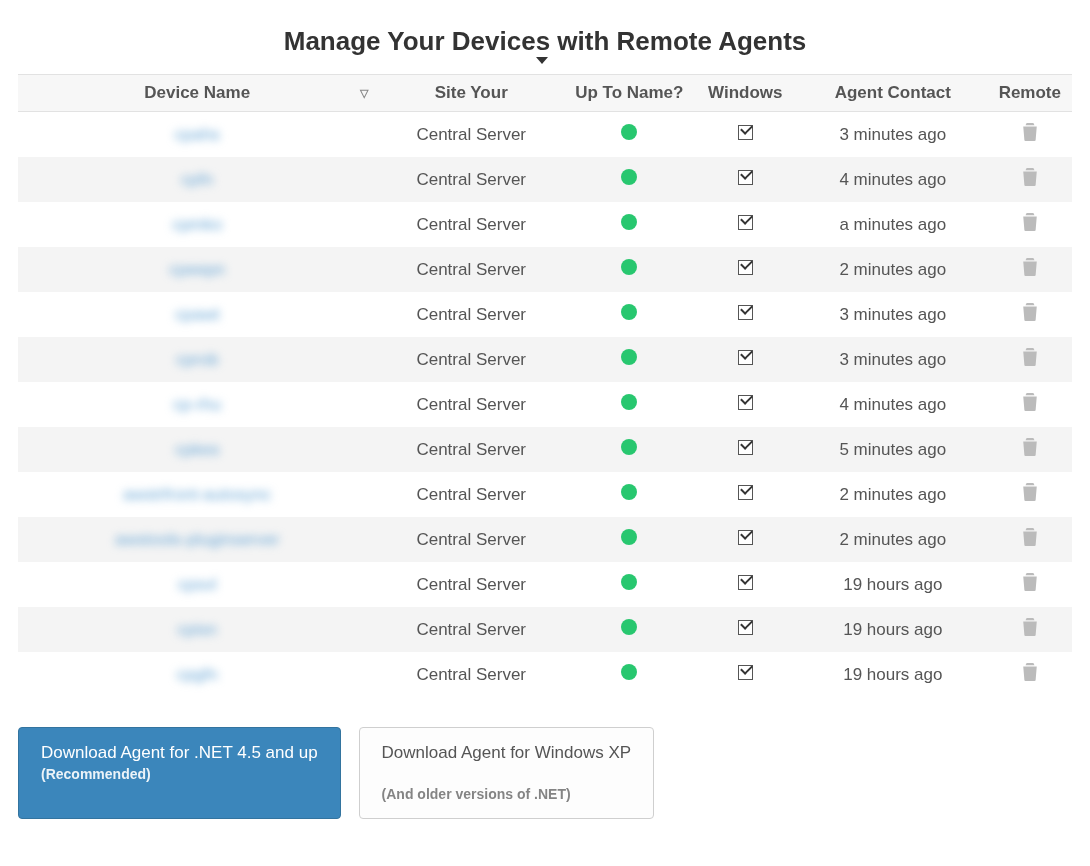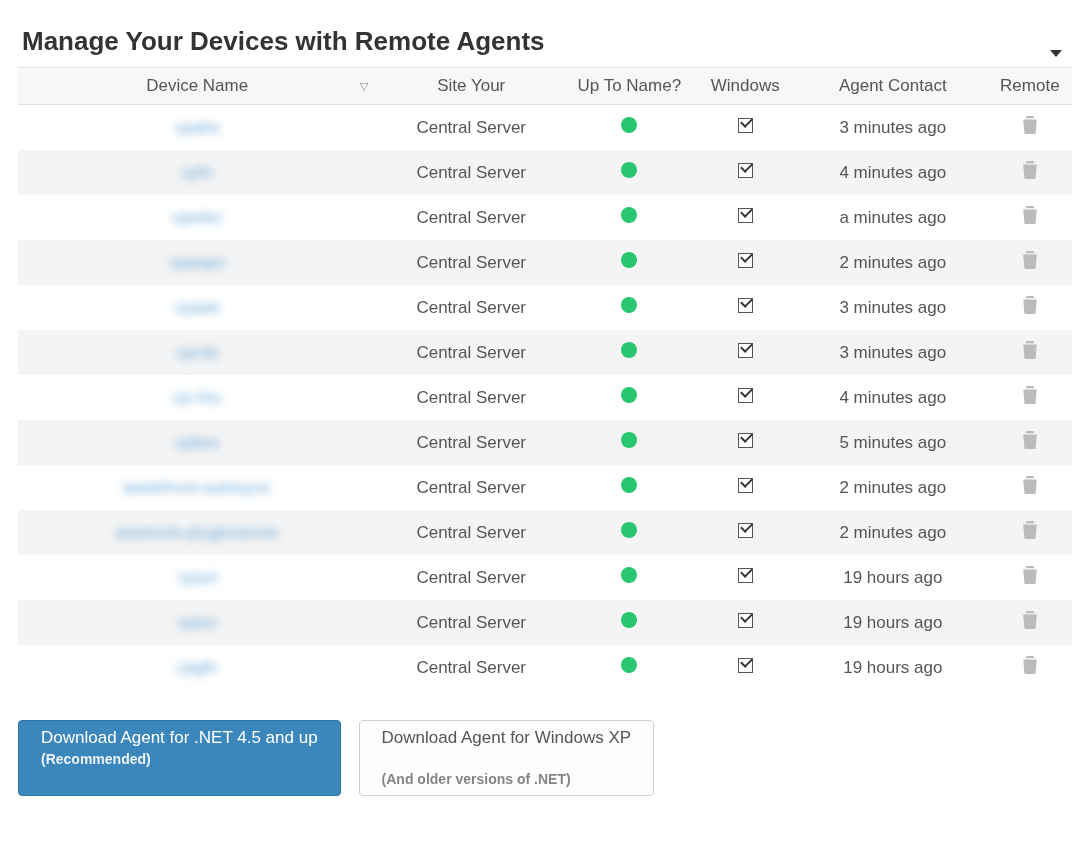--- a/index.html
+++ b/index.html
@@ -7,23 +7,24 @@
   body {
     font-family: "Segoe UI", "Helvetica Neue", Arial, sans-serif;
     background:#fff;
     color:#444;
     width:1090px;
     height:866px;
     padding:20px 18px;
   }
   .panel-header {
     display:flex;
-    align-items:flex-end;
+    align-items:center;
     justify-content:space-between;
     padding:6px 4px 10px 4px;
+    flex-direction:column;
   }
   .panel-title {
     font-size:26px;
     font-weight:600;
     color:#333;
   }
   .caret-down {
     width:0;height:0;
     border-left:6px solid transparent;
     border-right:6px solid transparent;
@@ -32,21 +33,21 @@
   }
   table.devices {
     width:100%;
     border-collapse:collapse;
     font-size:17px;
   }
   table.devices thead th {
     background:#f7f7f7;
     border-top:1px solid #e2e2e2;
     border-bottom:1px solid #e2e2e2;
-    font-weight:400;
+    font-weight:700;
     color:#555;
     padding:8px 6px;
     text-align:center;
   }
   table.devices thead th.device-col { text-align:center; position:relative; }
   .sort-caret {
     position:absolute;
     right:8px;
     top:50%;
     transform:translateY(-50%);
@@ -91,21 +92,21 @@
   }
   .trash-icon svg { width:16px; height:18px; fill:#bbb; }
 
   .button-row {
     display:flex;
     gap:18px;
     margin-top:30px;
   }
   .btn {
     border-radius:4px;
-    padding:6px 22px;
+    padding:14px 22px;
     font-size:17px;
     line-height:1.35;
     cursor:pointer;
     border:1px solid transparent;
   }
   .btn .sub { display:block; font-size:14px; opacity:.9;font-weight:bold; }
   .btn-primary {
     background:#3b86bb;
     border-color:#33749f;
     color:#fff;

